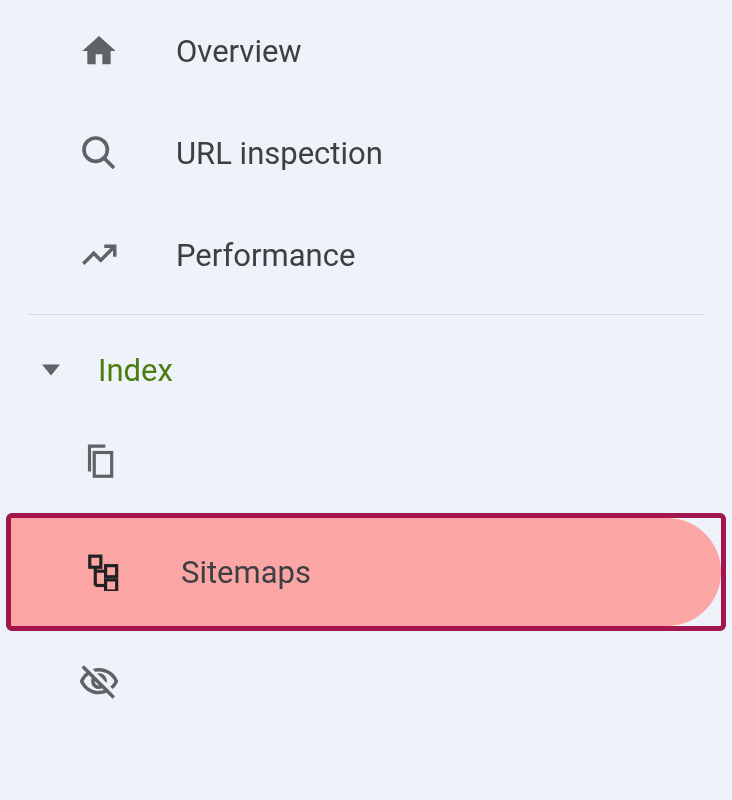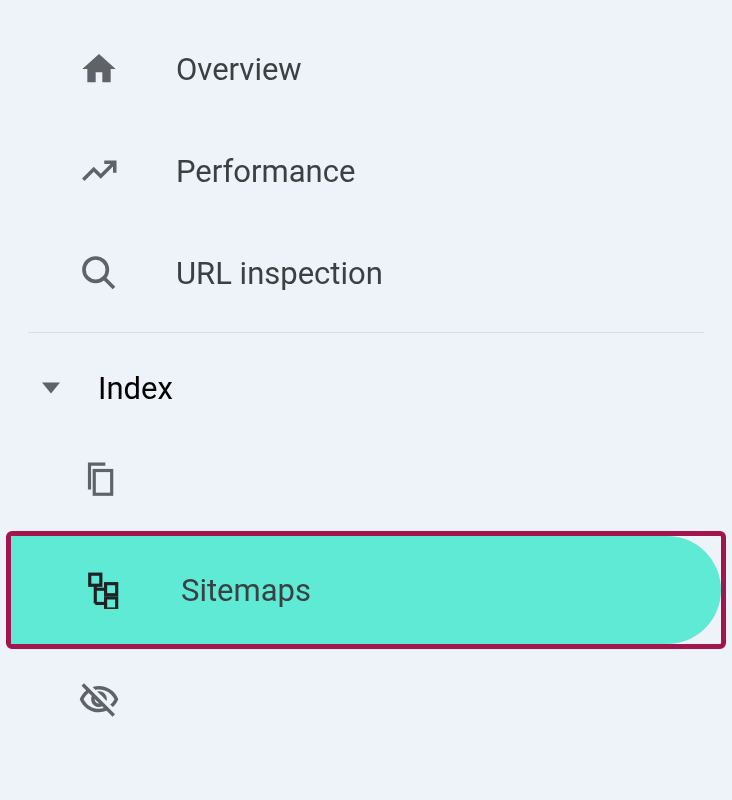--- a/index.html
+++ b/index.html
@@ -6,21 +6,20 @@
     body {
       font-family: 'Google Sans', 'Roboto', Arial, sans-serif;
       background: #eef2f9;
       width: 732px;
       height: 800px;
       overflow: hidden;
     }
     .sidebar {
       width: 100%;
       height: 100%;
-      padding-top: 18px;
     }
     .nav-item {
       display: flex;
       align-items: center;
       height: 102px;
       padding-left: 78px;
       cursor: pointer;
       position: relative;
     }
     .nav-item .icon {
@@ -50,30 +49,30 @@
       height: 22px;
       display: flex;
       align-items: center;
       justify-content: center;
       color: #5f6368;
       flex-shrink: 0;
     }
     .section-header .section-label {
       margin-left: 36px;
       font-size: 31px;
-      color: #000000;
+      color: #4d7c0f;
       font-weight: 400;
     }
     .divider {
       height: 1px;
       background: #d9dde3;
       margin: 8px 28px 14px 28px;
     }
     .nav-item.selected {
-      background: #5eead4;
+      background: #fca5a5;
       border-top-right-radius: 60px;
       border-bottom-right-radius: 60px;
     }
     .highlight-box {
       border: 5px solid #a3154f;
       border-radius: 6px;
       margin-left: 6px;
       margin-right: 6px;
     }
     .highlight-box .nav-item {
@@ -91,36 +90,36 @@
     <span class="icon">
       <svg width="40" height="40" viewBox="0 0 24 24" fill="#5f6368">
         <path d="M10 20v-6h4v6h5v-8h3L12 3 2 12h3v8z"></path>
       </svg>
     </span>
     <span class="label">Overview</span>
   </div>
 
   <div class="nav-item">
     <span class="icon">
+      <svg width="40" height="40" viewBox="0 0 24 24" fill="none" stroke="#5f6368" stroke-width="2.2">
+        <circle cx="10" cy="10" r="7"></circle>
+        <line x1="21" y1="21" x2="15" y2="15"></line>
+      </svg>
+    </span>
+    <span class="label">URL inspection</span>
+  </div>
+
+  <div class="nav-item">
+    <span class="icon">
       <svg width="42" height="42" viewBox="0 0 24 24" fill="none" stroke="#5f6368" stroke-width="2">
         <polyline points="3,17 9,11 13,15 21,7"></polyline>
         <polyline points="15,7 21,7 21,13"></polyline>
       </svg>
     </span>
     <span class="label">Performance</span>
-  </div>
-
-  <div class="nav-item">
-    <span class="icon">
-      <svg width="40" height="40" viewBox="0 0 24 24" fill="none" stroke="#5f6368" stroke-width="2.2">
-        <circle cx="10" cy="10" r="7"></circle>
-        <line x1="21" y1="21" x2="15" y2="15"></line>
-      </svg>
-    </span>
-    <span class="label">URL inspection</span>
   </div>
 
   <div class="divider"></div>
 
   <div class="section-header">
     <span class="chevron">
       <svg width="18" height="18" viewBox="0 0 10 6" fill="#5f6368">
         <path d="M0 0 L10 0 L5 6 Z"></path>
       </svg>
     </span>

